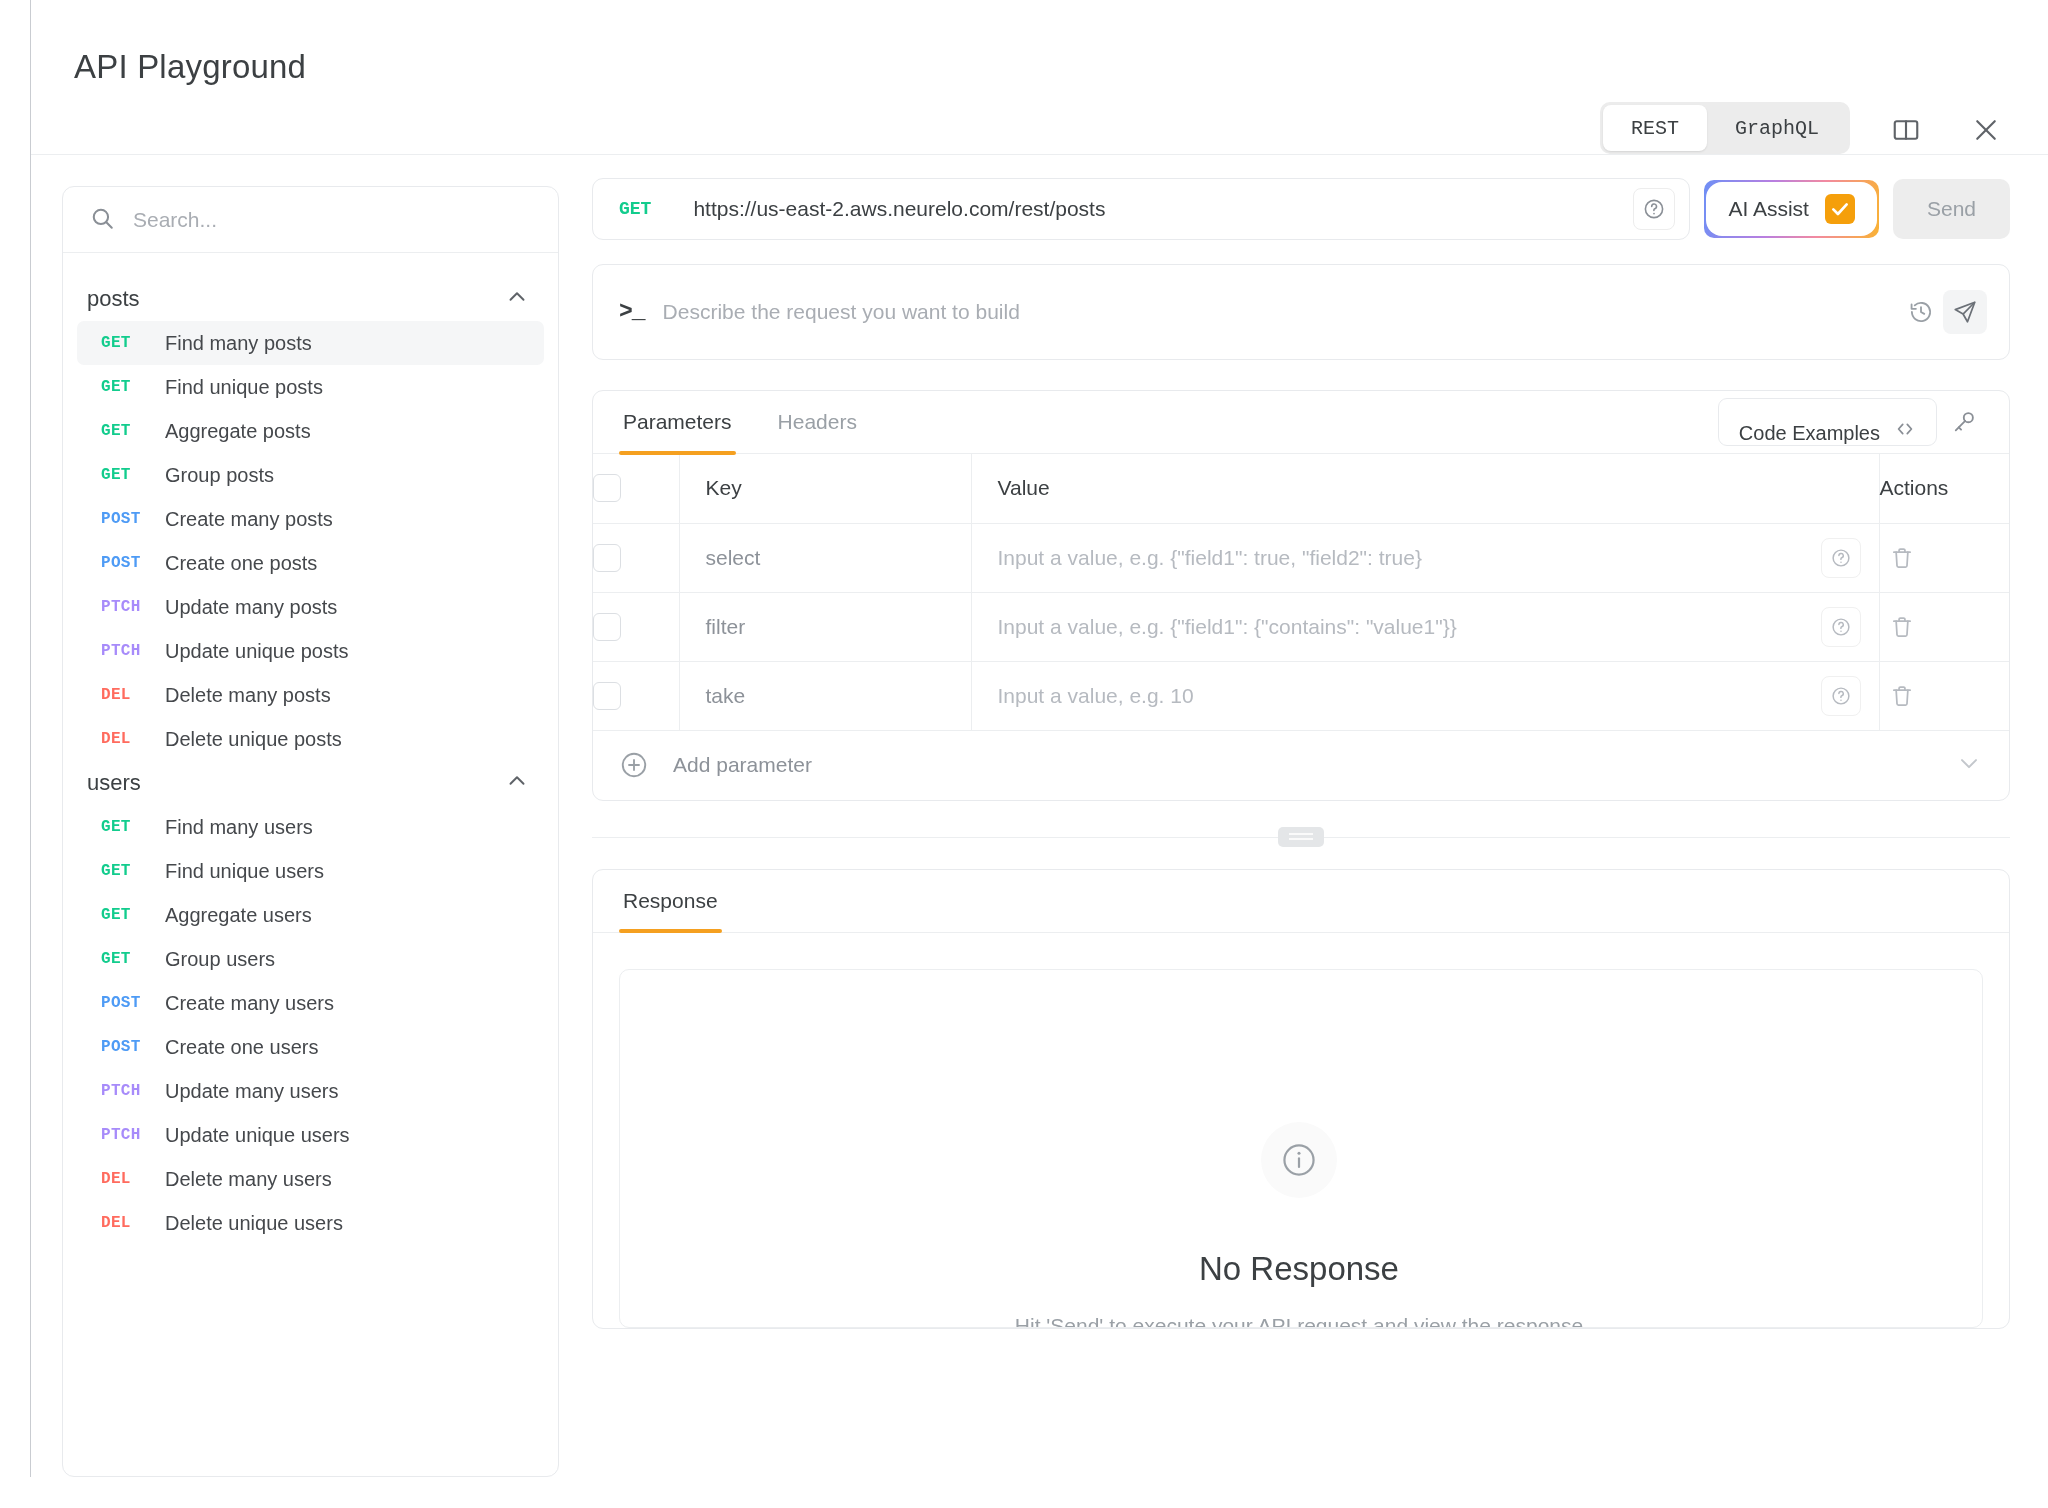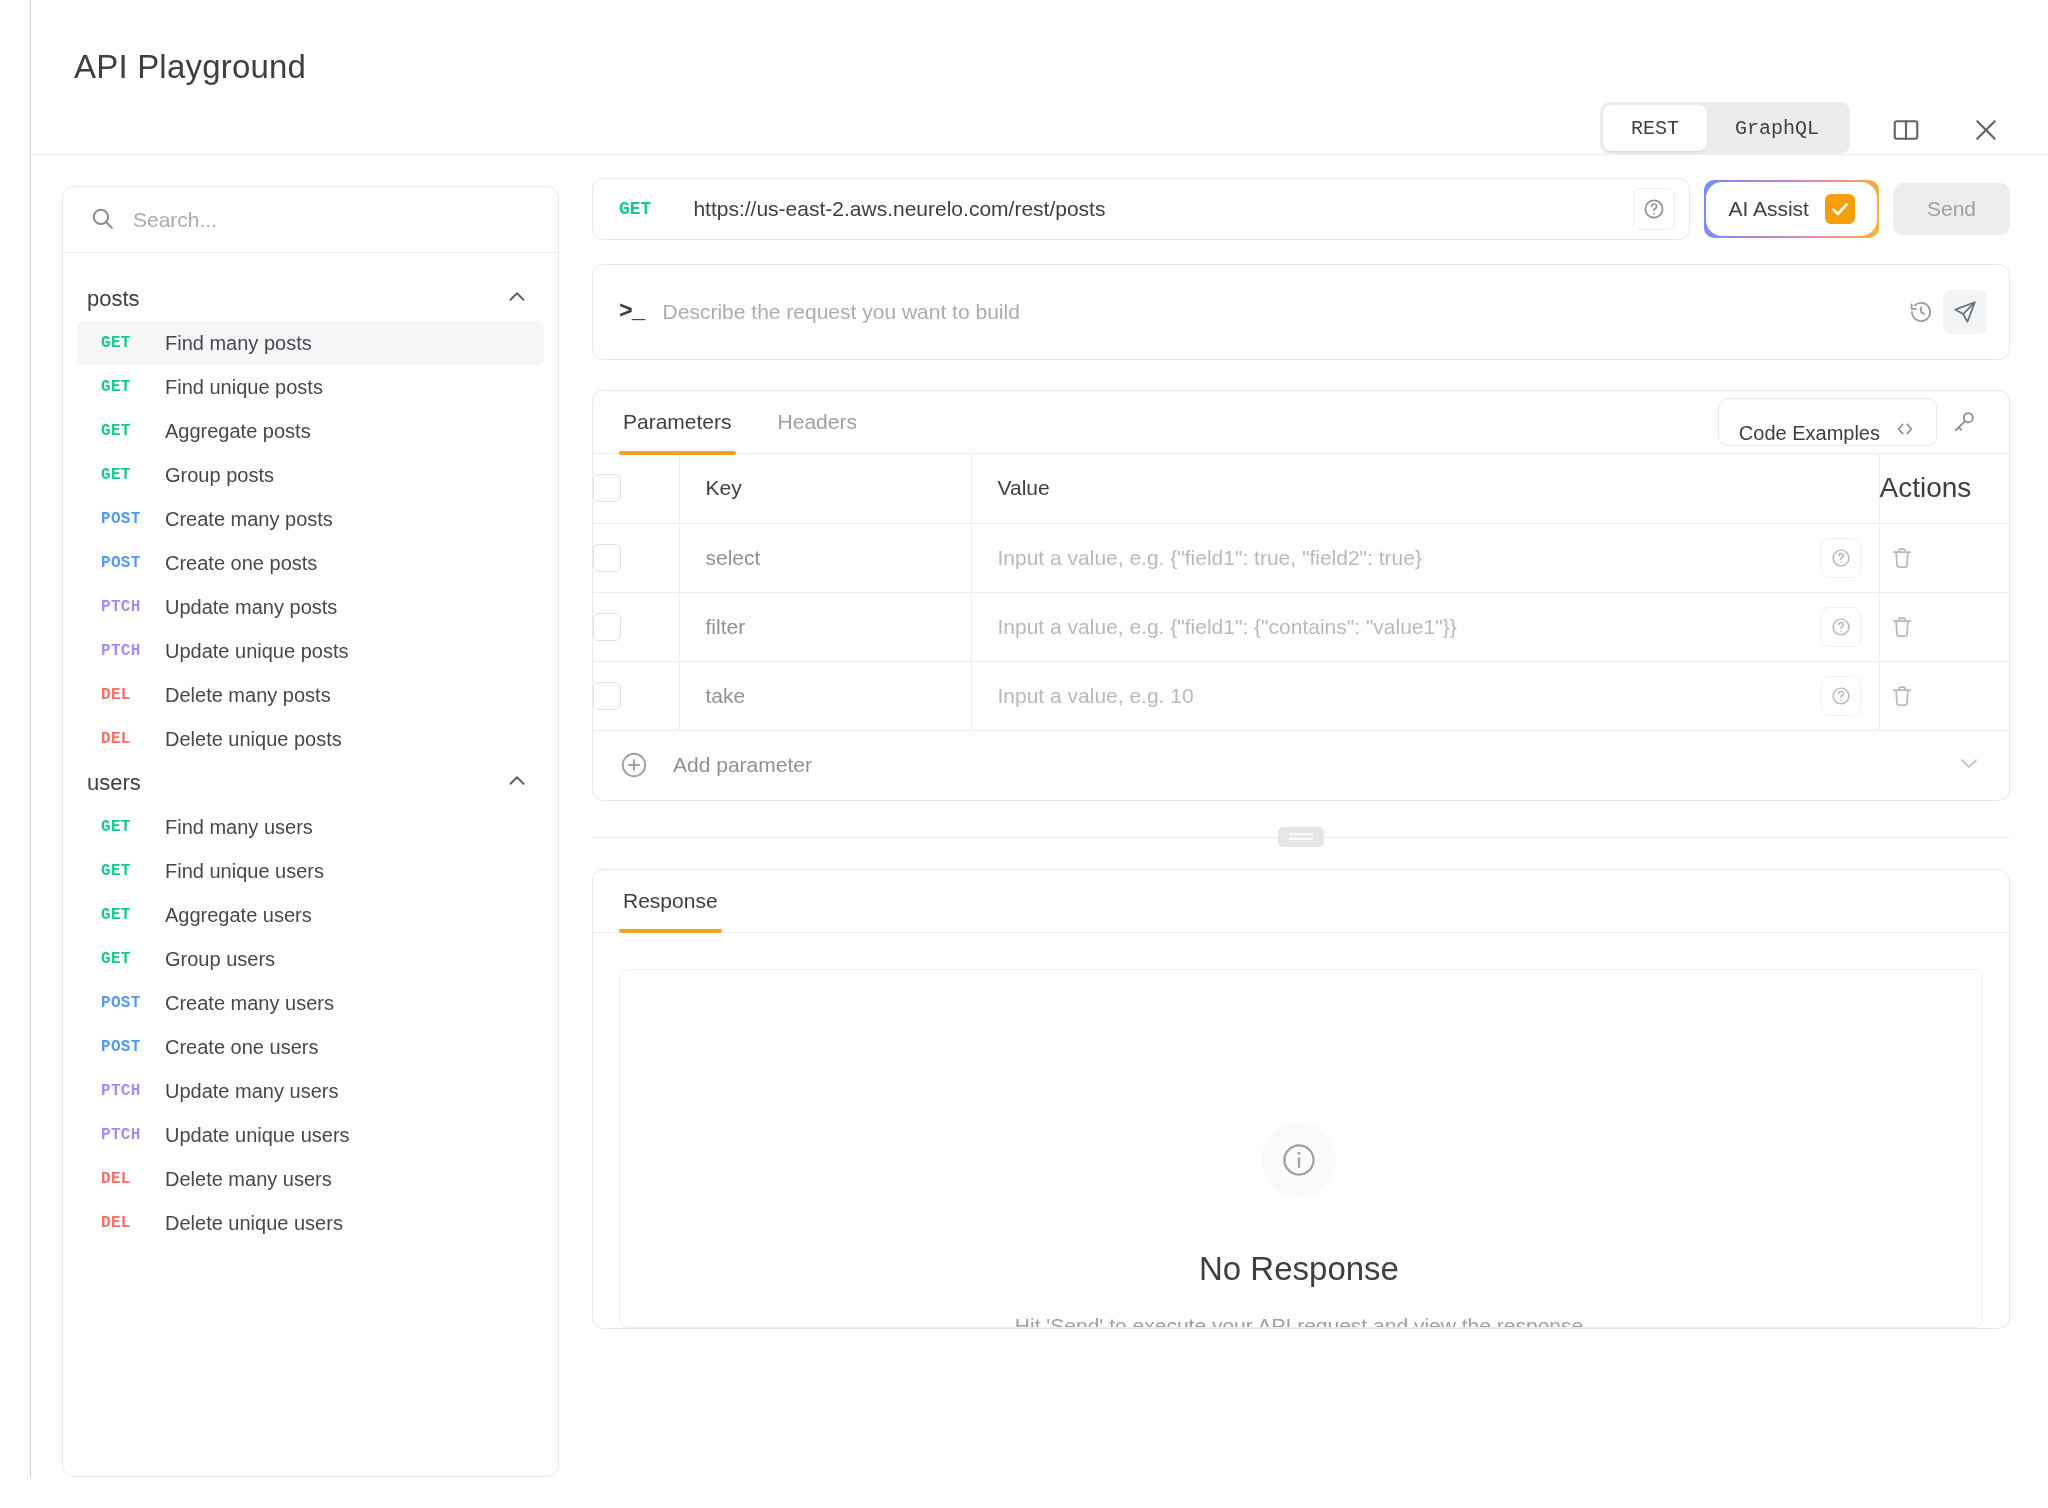--- a/index.html
+++ b/index.html
@@ -117,21 +117,21 @@
   .ai-assist-inner {
     height: 100%; background: #fff; border-radius: 16px;
     display: flex; align-items: center; gap: 16px; padding: 0 22px;
   }
   .ai-assist-label { font-size: 21px; color: #3c4043; font-weight: 500; }
   .ai-check {
     width: 30px; height: 30px; border-radius: 6px; background: #f59f0b;
     display: flex; align-items: center; justify-content: center; color: #fff;
   }
   .send-btn {
-    margin-left: 14px; height: 52px; padding: 0 34px; border-radius: 10px;
+    margin-left: 14px; height: 60px; padding: 0 34px; border-radius: 10px;
     background: #ededed; color: #9aa0a6; font-size: 21px; border: none;
     font-family: inherit; cursor: pointer; flex: 0 0 auto;
   }
 
   
   .ai-prompt {
     margin-top: 24px; height: 96px; display: flex; align-items: center;
     padding: 0 22px 0 26px;
   }
   .term-glyph {
@@ -179,21 +179,21 @@
   .ptable th, .ptable td {
     border-bottom: 1px solid #eceef0; border-right: 1px solid #eceef0;
     height: 69px; text-align: left; font-weight: 400;
   }
   .ptable th:last-child, .ptable td:last-child { border-right: none; }
   .col-chk   { width: 86px; }
   .col-key   { width: 292px; }
   .col-val   { width: auto; }
   .col-act   { width: 130px; }
   .th-txt { font-size: 21px; color: #3c4043; font-weight: 700; padding-left: 26px; }
-  .th-act { font-size: 28px; color: #3c4043; font-weight: 700; text-align: right; padding-right: 32px; }
+  .th-act { font-size: 21px; color: #3c4043; font-weight: 700; text-align: right; padding-right: 32px; }
   .cell-chk { text-align: center; }
   .chk {
     width: 28px; height: 28px; border: 1px solid #dcdfe3; border-radius: 6px;
     display: inline-block; background: #fff; cursor: pointer; vertical-align: middle;
   }
   .cell-key { font-size: 21px; color: #8d9299; padding-left: 26px; }
   .cell-val { padding-left: 26px; position: relative; }
   .val-input {
     border: none; outline: none; font-size: 21px; font-family: inherit;
     width: calc(100% - 80px); background: transparent; color: #3c4043;

